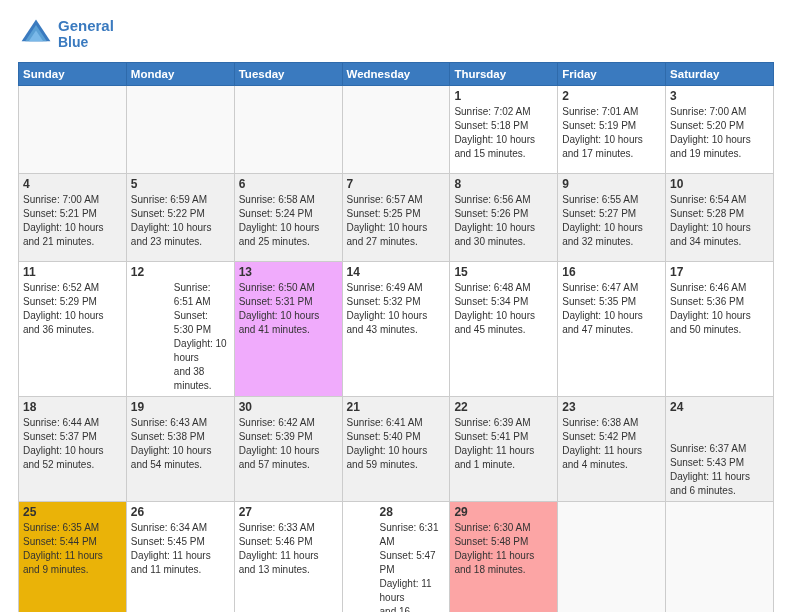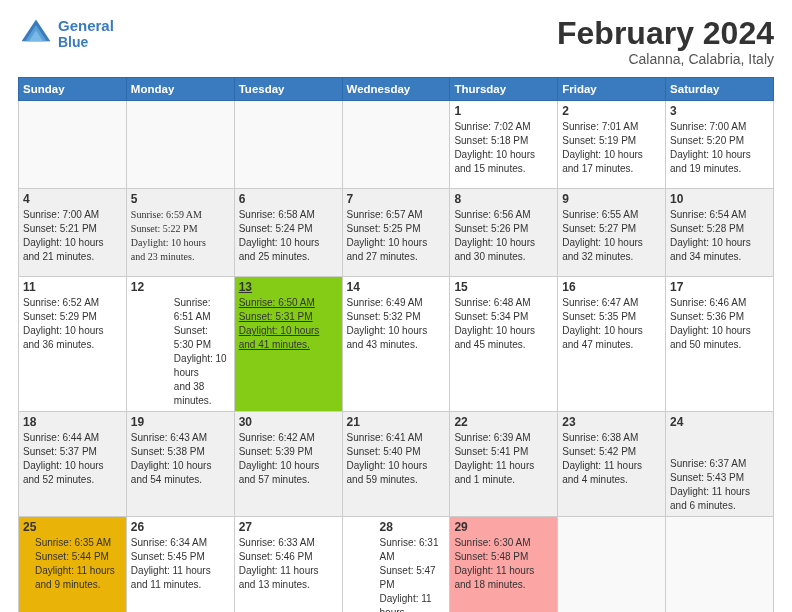--- a/index.html
+++ b/index.html
@@ -91,24 +91,20 @@
       <svg class="logo-icon" viewBox="0 0 40 40">
         <polygon points="20,4 36,28 4,28" fill="#3a7abf"></polygon>
         <polygon points="20,10 32,28 8,28" fill="#5a9fd4"></polygon>
         <polygon points="20,16 28,28 12,28" fill="#7ab8e8"></polygon>
       </svg>
       <div>
         <div style="font-size:15px;font-weight:bold;color:#3a7abf;line-height:1.1;">General</div>
         <div style="font-size:14px;font-weight:bold;color:#3a7abf;line-height:1.1;">Blue</div>
       </div>
     </div>
-    <div class="title-block">
-      <div class="main-title">February 2024</div>
-      <div class="subtitle">Calanna, Calabria, Italy</div>
-    </div>
   </div>
 
   <table class="cal-table">
     <thead>
       <tr>
         <th>Sunday</th>
         <th>Monday</th>
         <th>Tuesday</th>
         <th>Wednesday</th>
         <th>Thursday</th>
@@ -147,21 +143,21 @@
         <tr>
           <td style="background-color: rgb(240, 240, 240);">
             <span class="day-number">4</span>
             <div class="day-info" style="white-space: pre-line;">Sunrise: 7:00 AM
 Sunset: 5:21 PM
 Daylight: 10 hours
 and 21 minutes.</div>
           </td>
           <td style="background-color: rgb(240, 240, 240);">
             <span class="day-number">5</span>
-            <div class="day-info" style="white-space: pre-line; font-family: Liberation Serif, serif;">Sunrise: 6:59 AM
+            <div class="day-info" style="white-space: pre-line;">Sunrise: 6:59 AM
 Sunset: 5:22 PM
 Daylight: 10 hours
 and 23 minutes.</div>
           </td>
           <td style="background-color: rgb(240, 240, 240);">
             <span class="day-number">6</span>
             <div class="day-info" style="white-space: pre-line;">Sunrise: 6:58 AM
 Sunset: 5:24 PM
 Daylight: 10 hours
 and 25 minutes.</div>
@@ -203,21 +199,21 @@
 Daylight: 10 hours
 and 36 minutes.</div>
           </td>
           <td style="background-color: rgb(255, 255, 255);">
             <span class="day-number">12</span>
             <div class="day-info" style="white-space: pre-line; margin-left: 43px;">Sunrise: 6:51 AM
 Sunset: 5:30 PM
 Daylight: 10 hours
 and 38 minutes.</div>
           </td>
-          <td style="background-color: #84cc16; text-decoration: underline;">
+          <td style="background-color: #f0abfc;">
             <span class="day-number">13</span>
             <div class="day-info" style="white-space: pre-line;">Sunrise: 6:50 AM
 Sunset: 5:31 PM
 Daylight: 10 hours
 and 41 minutes.</div>
           </td>
           <td style="background-color: rgb(255, 255, 255);">
             <span class="day-number">14</span>
             <div class="day-info" style="white-space: pre-line;">Sunrise: 6:49 AM
 Sunset: 5:32 PM
@@ -293,21 +289,21 @@
             <span class="day-number">24</span>
             <div class="day-info" style="white-space: pre-line; margin-top: 28px;">Sunrise: 6:37 AM
 Sunset: 5:43 PM
 Daylight: 11 hours
 and 6 minutes.</div>
           </td>
         </tr>
         <tr>
           <td style="background-color: #eab308;">
             <span class="day-number">25</span>
-            <div class="day-info" style="white-space: pre-line; margin-left: 12px;">Sunrise: 6:35 AM
+            <div class="day-info" style="white-space: pre-line;">Sunrise: 6:35 AM
 Sunset: 5:44 PM
 Daylight: 11 hours
 and 9 minutes.</div>
           </td>
           <td style="background-color: rgb(255, 255, 255);">
             <span class="day-number">26</span>
             <div class="day-info" style="white-space: pre-line;">Sunrise: 6:34 AM
 Sunset: 5:45 PM
 Daylight: 11 hours
 and 11 minutes.</div>

